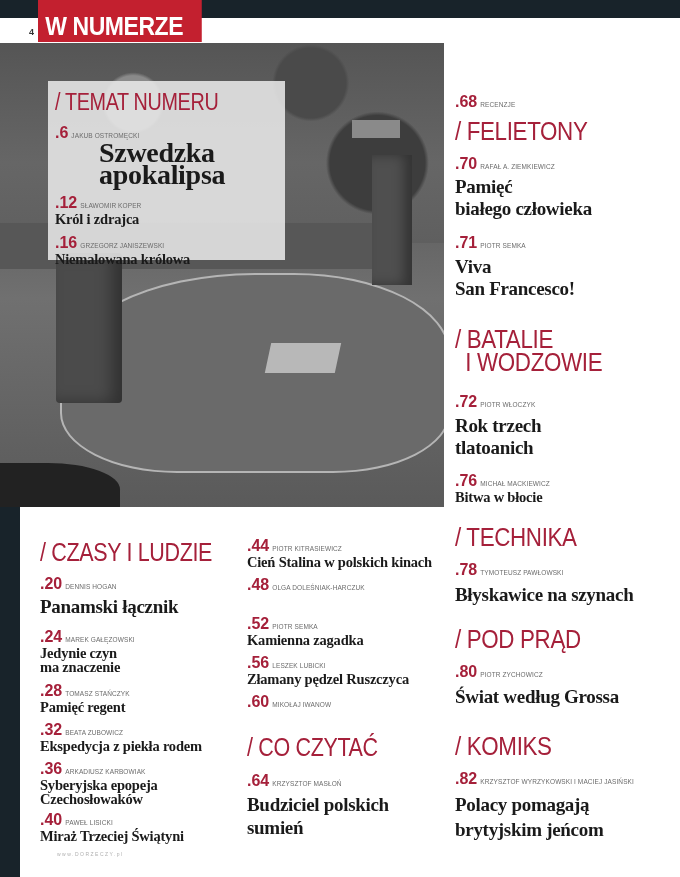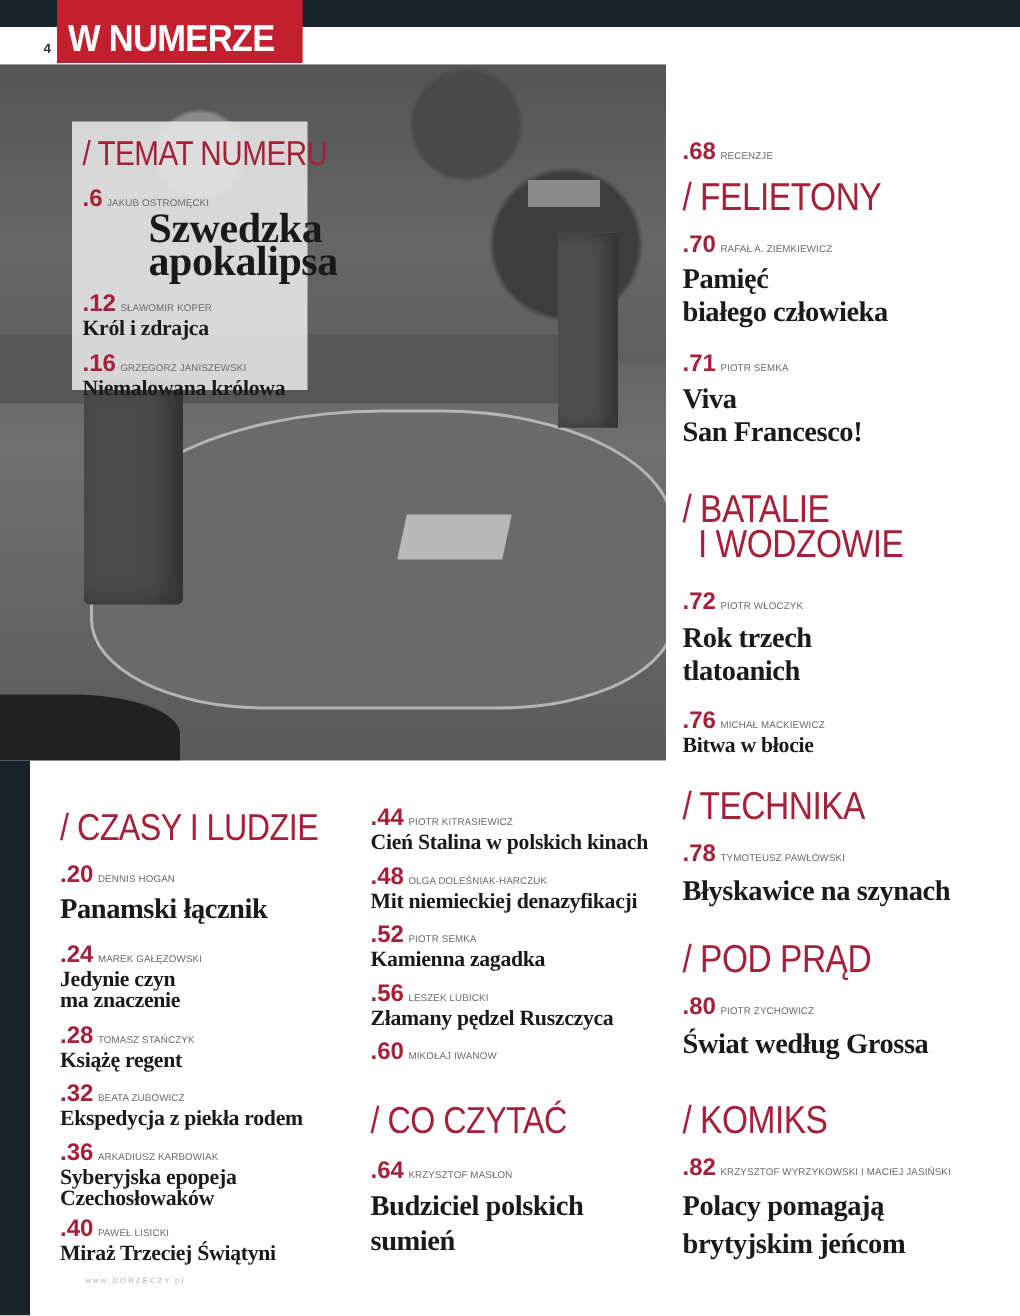--- a/index.html
+++ b/index.html
@@ -24,21 +24,21 @@
     background: #6a6a6a; border-radius: 50% 40% 30% 30%; border: 2px solid #b5b5b5; }
   .photo .tower-l { position: absolute; left: 56px; top: 210px; width: 66px; height: 150px; background: #4b4b4b;
     border-radius: 4px; box-shadow: inset -10px 0 16px rgba(0,0,0,0.35); }
   .photo .tower-r { position: absolute; left: 372px; top: 112px; width: 40px; height: 130px; background: #4f4f4f;
     box-shadow: inset -8px 0 12px rgba(0,0,0,0.35); }
   .photo .wall { position: absolute; left: 0; top: 180px; width: 372px; height: 46px; background: #575757; }
   .photo .roof { position: absolute; left: 352px; top: 77px; width: 48px; height: 18px; background: #8a8a8a; }
   .photo .slab { position: absolute; left: 268px; top: 300px; width: 70px; height: 30px; background: #b8b8b8; transform: skewX(-12deg); }
   .photo .shadow-bl { position: absolute; left: 0; top: 420px; width: 120px; height: 44px; background: #222; border-radius: 0 60% 0 0; }
 
-  .overlay { position: absolute; left: 48px; top: 81px; width: 157px; height: 179px; background: rgba(235,235,235,0.86); padding: 10px 0 0 7px; }
+  .overlay { position: absolute; left: 48px; top: 81px; width: 237px; height: 179px; background: rgba(235,235,235,0.86); padding: 10px 0 0 7px; }
 
   .sec-title { color: #a5203a; font-family: "Liberation Sans", sans-serif; font-size: 22px; line-height: 1; letter-spacing: -0.4px;
     transform: scaleX(0.86); transform-origin: left; white-space: nowrap; }
   .entry-meta { display: flex; align-items: baseline; gap: 3px; white-space: nowrap; }
   .pg { color: #a5203a; font-family: "Liberation Sans", sans-serif; font-weight: bold; font-size: 16px; }
   .author { color: #6b6b6b; font-family: "Liberation Sans", sans-serif; font-size: 6.5px; text-transform: uppercase; letter-spacing: 0.1px; }
   .title-lg { font-family: "Liberation Serif", serif; font-weight: bold; font-size: 19px; line-height: 22px; color: #1a1a1a; letter-spacing: -0.3px; }
   .title-md { font-family: "Liberation Serif", serif; font-weight: bold; font-size: 14.5px; line-height: 14px; color: #1a1a1a; letter-spacing: -0.2px; }
 
   .abs { position: absolute; }
@@ -158,21 +158,21 @@
     <div>Jedynie czyn</div>
     <div>ma znaczenie</div>
   </div>
 </div>
 
 <div class="abs" style="left:40px; top:682px;">
   <div class="entry-meta">
     <span class="pg">.28</span>
     <span class="author">Tomasz Stańczyk</span>
   </div>
-  <div class="title-md">Książę regent</div>
+  <div class="title-md">Pamięć regent</div>
 </div>
 
 <div class="abs" style="left:40px; top:721px;">
   <div class="entry-meta">
     <span class="pg">.32</span>
     <span class="author">Beata Zubowicz</span>
   </div>
   <div class="title-md">Ekspedycja z piekła rodem</div>
 </div>
 
@@ -203,21 +203,20 @@
     <span class="author">Piotr Kitrasiewicz</span>
   </div>
   <div class="title-md">Cień Stalina w polskich kinach</div>
 </div>
 
 <div class="abs" style="left:247px; top:576px;text-align:center;">
   <div class="entry-meta">
     <span class="pg">.48</span>
     <span class="author">Olga Doleśniak-Harczuk</span>
   </div>
-  <div class="title-md">Mit niemieckiej denazyfikacji</div>
 </div>
 
 <div class="abs" style="left:247px; top:615px;">
   <div class="entry-meta">
     <span class="pg">.52</span>
     <span class="author">Piotr Semka</span>
   </div>
   <div class="title-md">Kamienna zagadka</div>
 </div>
 

